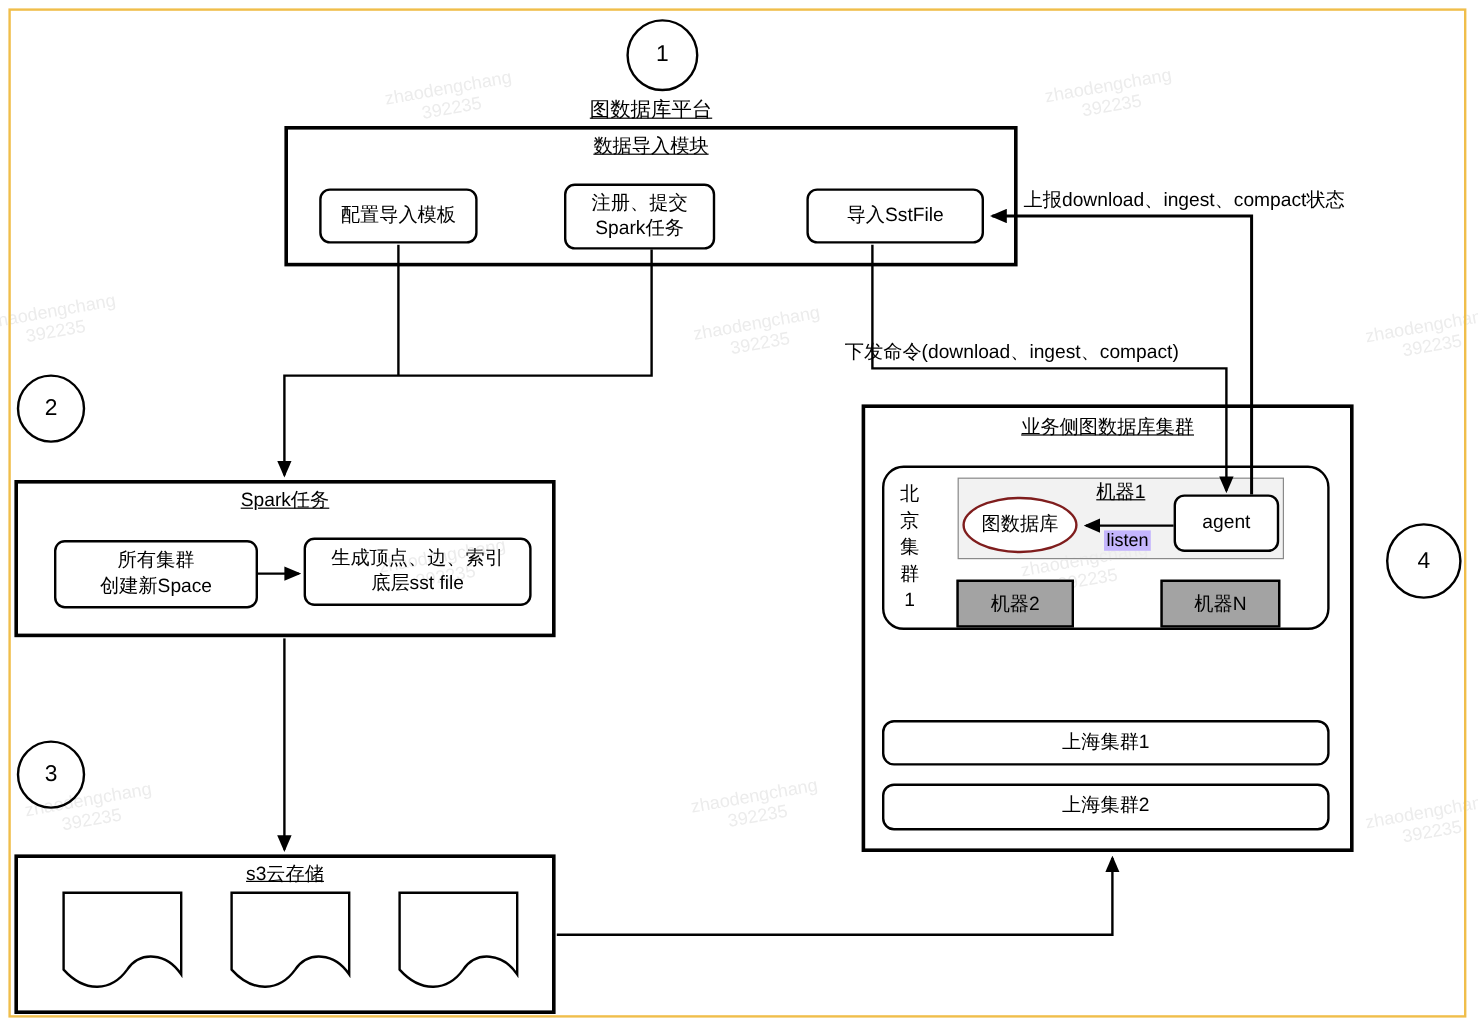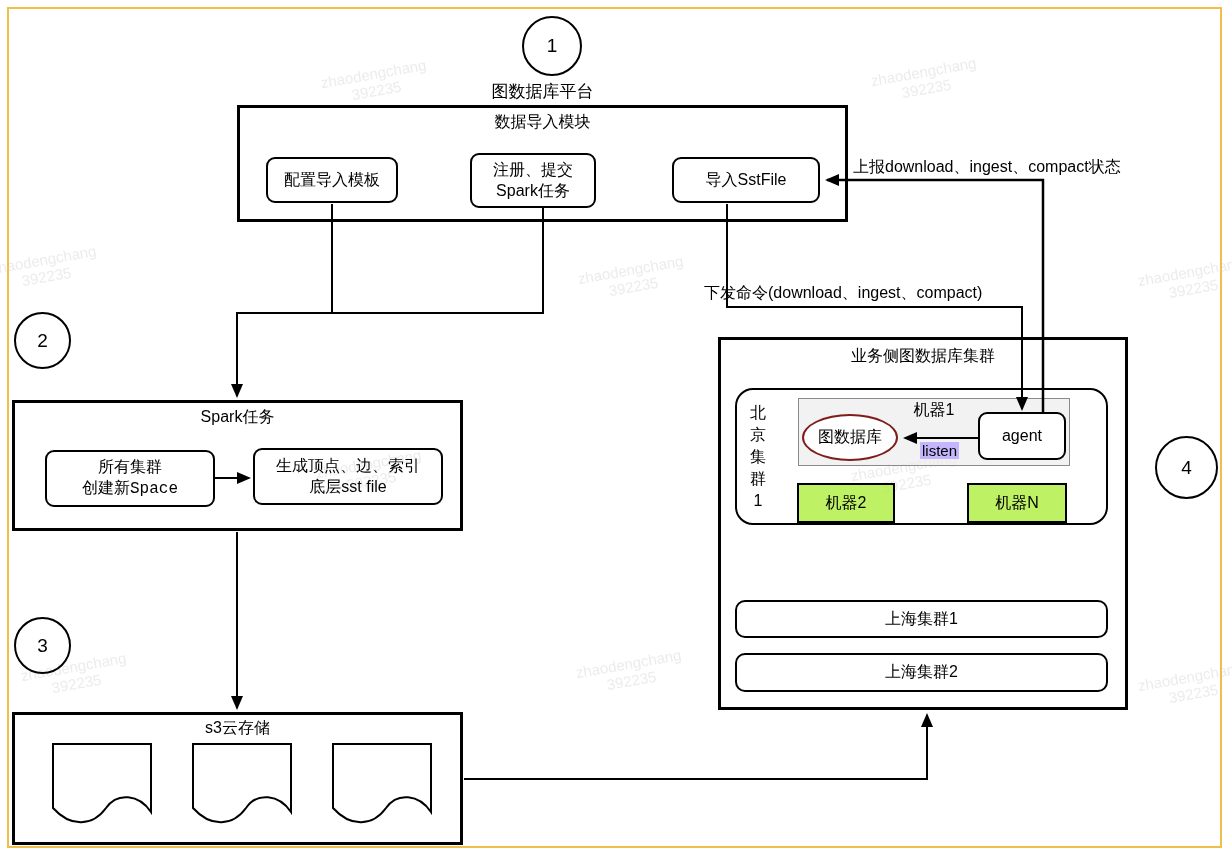--- a/index.html
+++ b/index.html
@@ -4,23 +4,23 @@
 <style>
   html,body{margin:0;padding:0;background:#fff;}
   #canvas{
     position:relative;width:1232px;height:856px;background:#ffffff;overflow:hidden;
     font-family:"Liberation Sans","DejaVu Sans",sans-serif;color:#000;
   }
   .abs{position:absolute;box-sizing:border-box;}
   .heavy{border:3px solid #000;background:#fff;z-index:1;}
   .rbox{border:2px solid #000;border-radius:9px;background:#fff;display:flex;flex-direction:column;
         align-items:center;justify-content:center;text-align:center;font-size:16px;line-height:1.3;z-index:1;}
-  .sqbox{border:2px solid #000;background:#bef264;display:flex;align-items:center;justify-content:center;
+  .sqbox{border:2px solid #000;background:#a3a3a3;display:flex;align-items:center;justify-content:center;
         font-size:16px;z-index:1;}
-  .title{font-size:16px;text-align:center;z-index:1;}
+  .title{font-size:16px;text-align:center;z-index:1;text-decoration:underline;}
   .lbl{font-size:16px;white-space:nowrap;z-index:4;}
   .circle{border:2px solid #000;border-radius:50%;background:#fff;display:flex;align-items:center;
         justify-content:center;font-size:19px;z-index:1;}
   .wm{position:absolute;z-index:2;color:#ececec;mix-blend-mode:darken;text-align:center;font-size:15px;
       line-height:17px;white-space:nowrap;transform:translate(-50%,-50%) rotate(-10deg);pointer-events:none;}
   .vtext{font-size:16px;line-height:22px;width:20px;word-break:break-all;text-align:center;z-index:1;}
   #connectors{position:absolute;left:0;top:0;z-index:3;pointer-events:none;}
   #frame{border:2px solid #f0be4b;z-index:0;}
   .listen-lbl{font-size:15px;background:#c4b5fd;padding:0 2px;z-index:4;margin-top:14px;}
   .graybox{border:1px solid #8a8a8a;background:#f2f2f2;z-index:1;}
@@ -71,21 +71,21 @@
   </div>
   <div class="abs lbl" style="left:853px;top:157px;">上报download、ingest、compact状态</div>
 
   <div class="abs rbox" style="left:672px;top:157px;width:148px;height:46px;">
       <span>导入SstFile</span>
     </div>
   <div class="abs lbl" style="left:704px;top:283px;">下发命令(download、ingest、compact)</div>
 
   <div class="abs heavy" style="left:12px;top:400px;width:451px;height:131px;"></div>
   <div class="abs title" style="left:12px;top:407px;width:451px;">Spark任务</div>
-  <div class="abs rbox" style="left:45px;top:450px;width:170px;height:57px;font-family:Liberation Mono, monospace;">
+  <div class="abs rbox" style="left:45px;top:450px;width:170px;height:57px;">
        <span>所有集群</span>
        <span>创建新Space</span>
   </div>
   <div class="abs rbox" style="left:253px;top:448px;width:190px;height:57px;">
        <span>生成顶点、边、索引</span>
        <span>底层sst file</span>
   </div>
 
   <div class="abs heavy" style="left:12px;top:712px;width:451px;height:133px;"></div>
   <div class="abs title" style="left:12px;top:718px;width:451px;">s3云存储</div>

